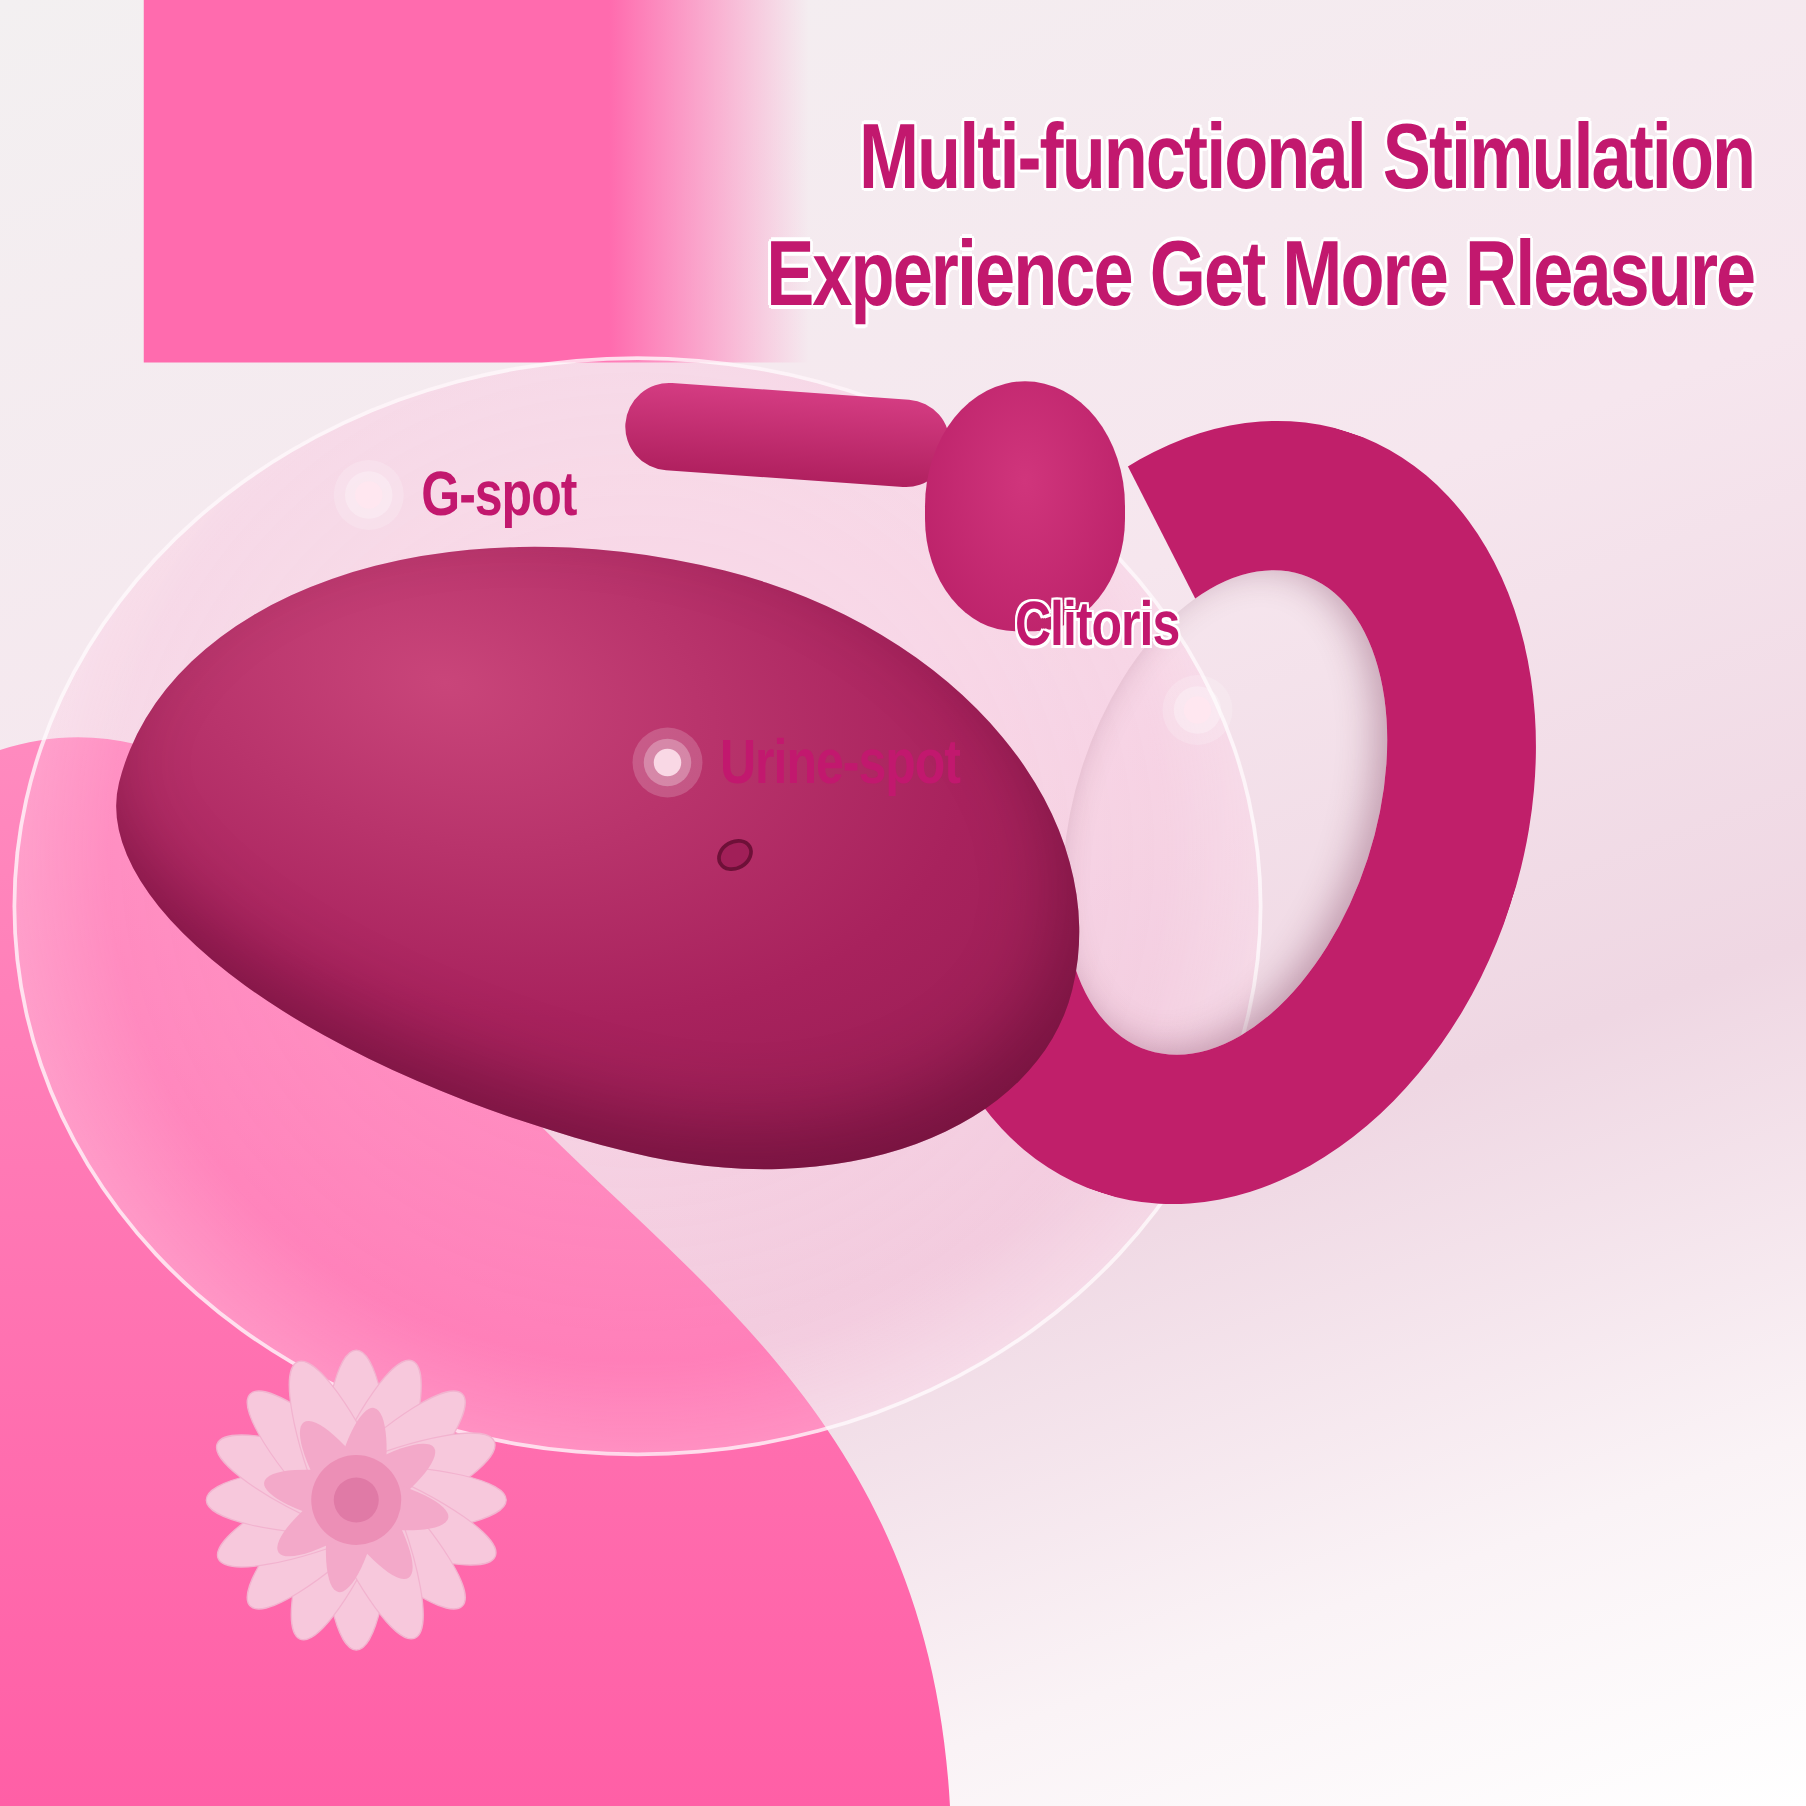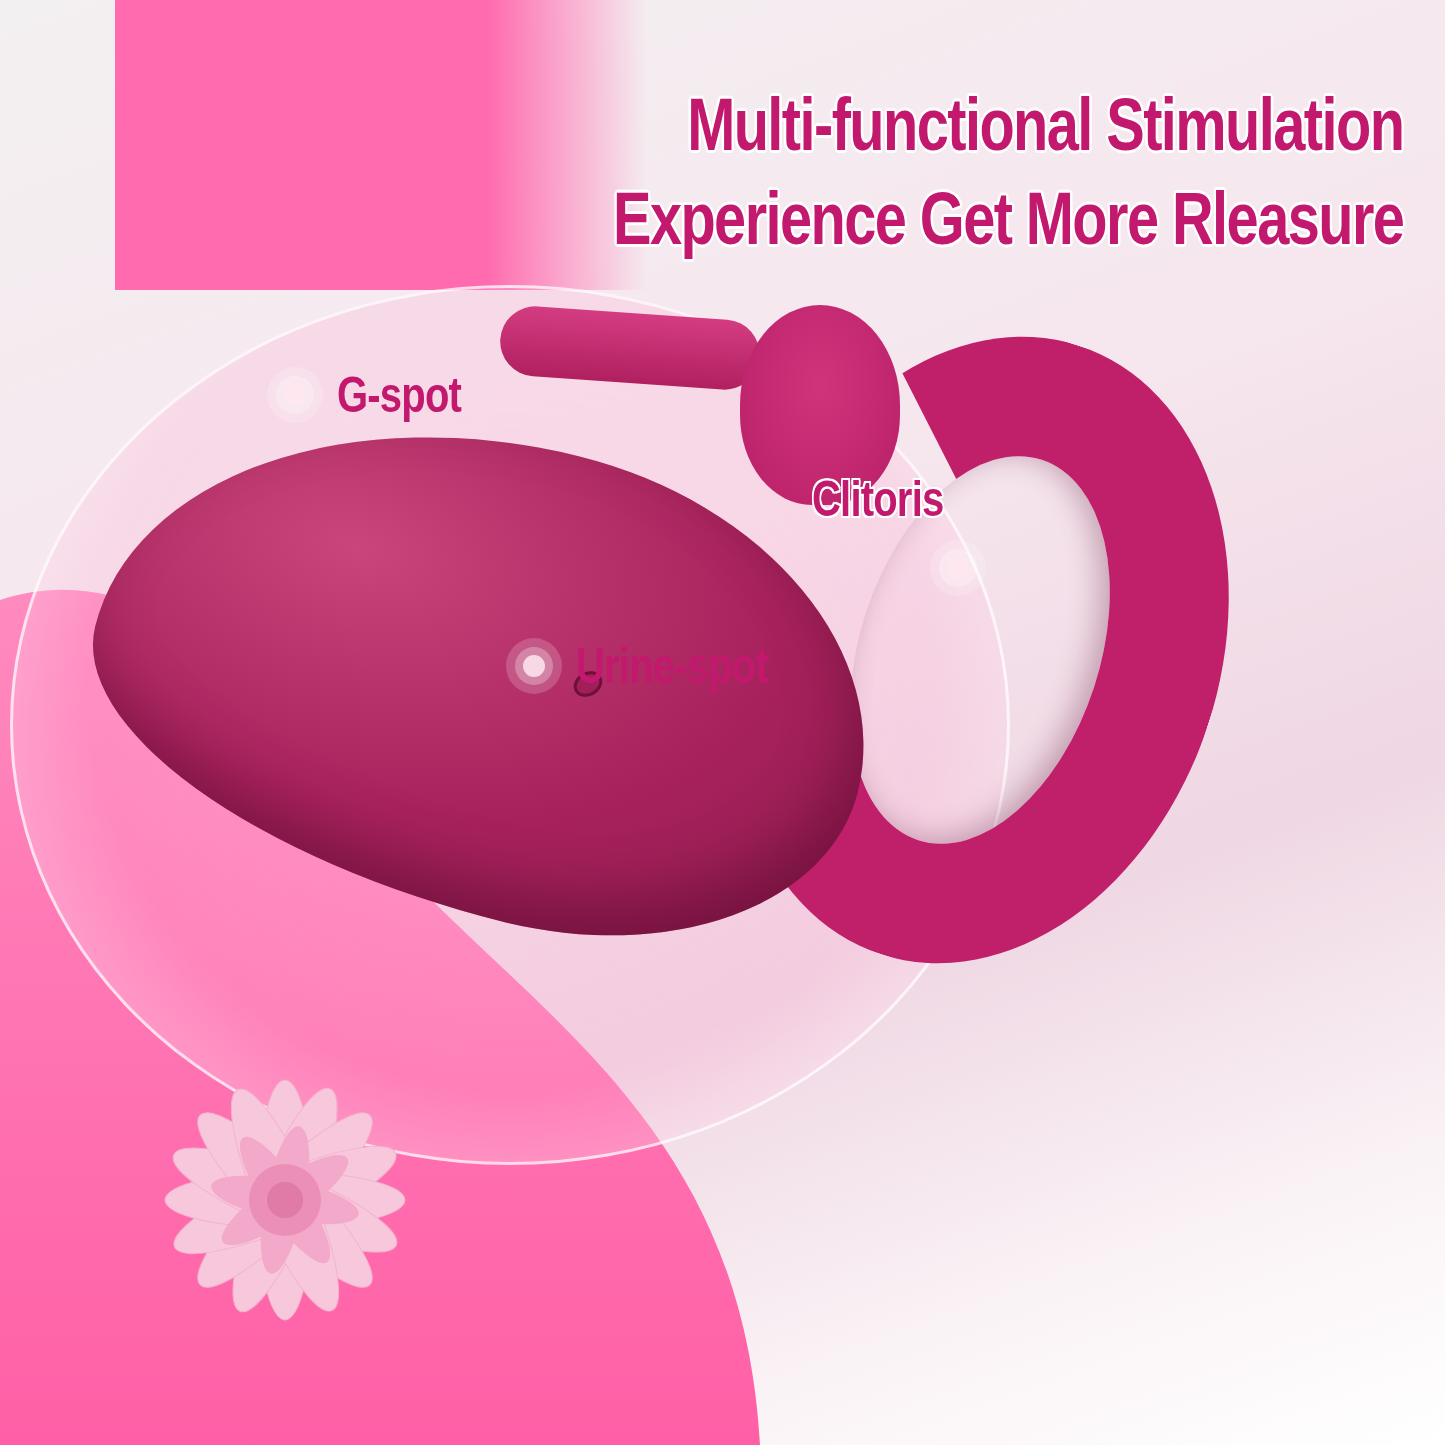--- a/index.html
+++ b/index.html
@@ -85,21 +85,21 @@
       position: absolute;
       left: 573px; top: 672px;
       width: 30px; height: 24px;
       border-radius: 50%;
       border: 3px solid #6e1038;
       background: #a11f58;
       transform: rotate(-30deg);
     }
 
     
-    .callout { position: absolute; display: flex; align-items: center; }
+    .callout { position: absolute; display: flex; align-items: flex-end; }
     .pulse {
       position: relative;
       width: 56px; height: 56px;
       border-radius: 50%;
       background: rgba(255,255,255,0.18);
       display: flex; align-items: center; justify-content: center;
     }
     .pulse::before {
       content: ""; position: absolute;
       width: 38px; height: 38px; border-radius: 50%;
@@ -120,21 +120,21 @@
       margin-left: 14px;
       white-space: nowrap;
     }
     .callout-label.outlined {
       color: #c2186e;
       text-shadow:
         2px 0 0 #fff, -2px 0 0 #fff, 0 2px 0 #fff, 0 -2px 0 #fff,
         2px 2px 0 #fff, -2px -2px 0 #fff, 2px -2px 0 #fff, -2px 2px 0 #fff;
     }
     .callout-gspot { left: 267px; top: 366px; }
-    .callout-urine { left: 506px; top: 637px; }
+    .callout-urine { left: 506px; top: 580px; }
     .clitoris-label { position: absolute; left: 812px; top: 470px; margin-left: 0; }
     .pulse-clitoris { position: absolute; left: 930px; top: 540px; }
 
     
     .flower {
       position: absolute;
       left: 135px; top: 1040px;
       width: 300px; height: 320px;
     }
   </style>

